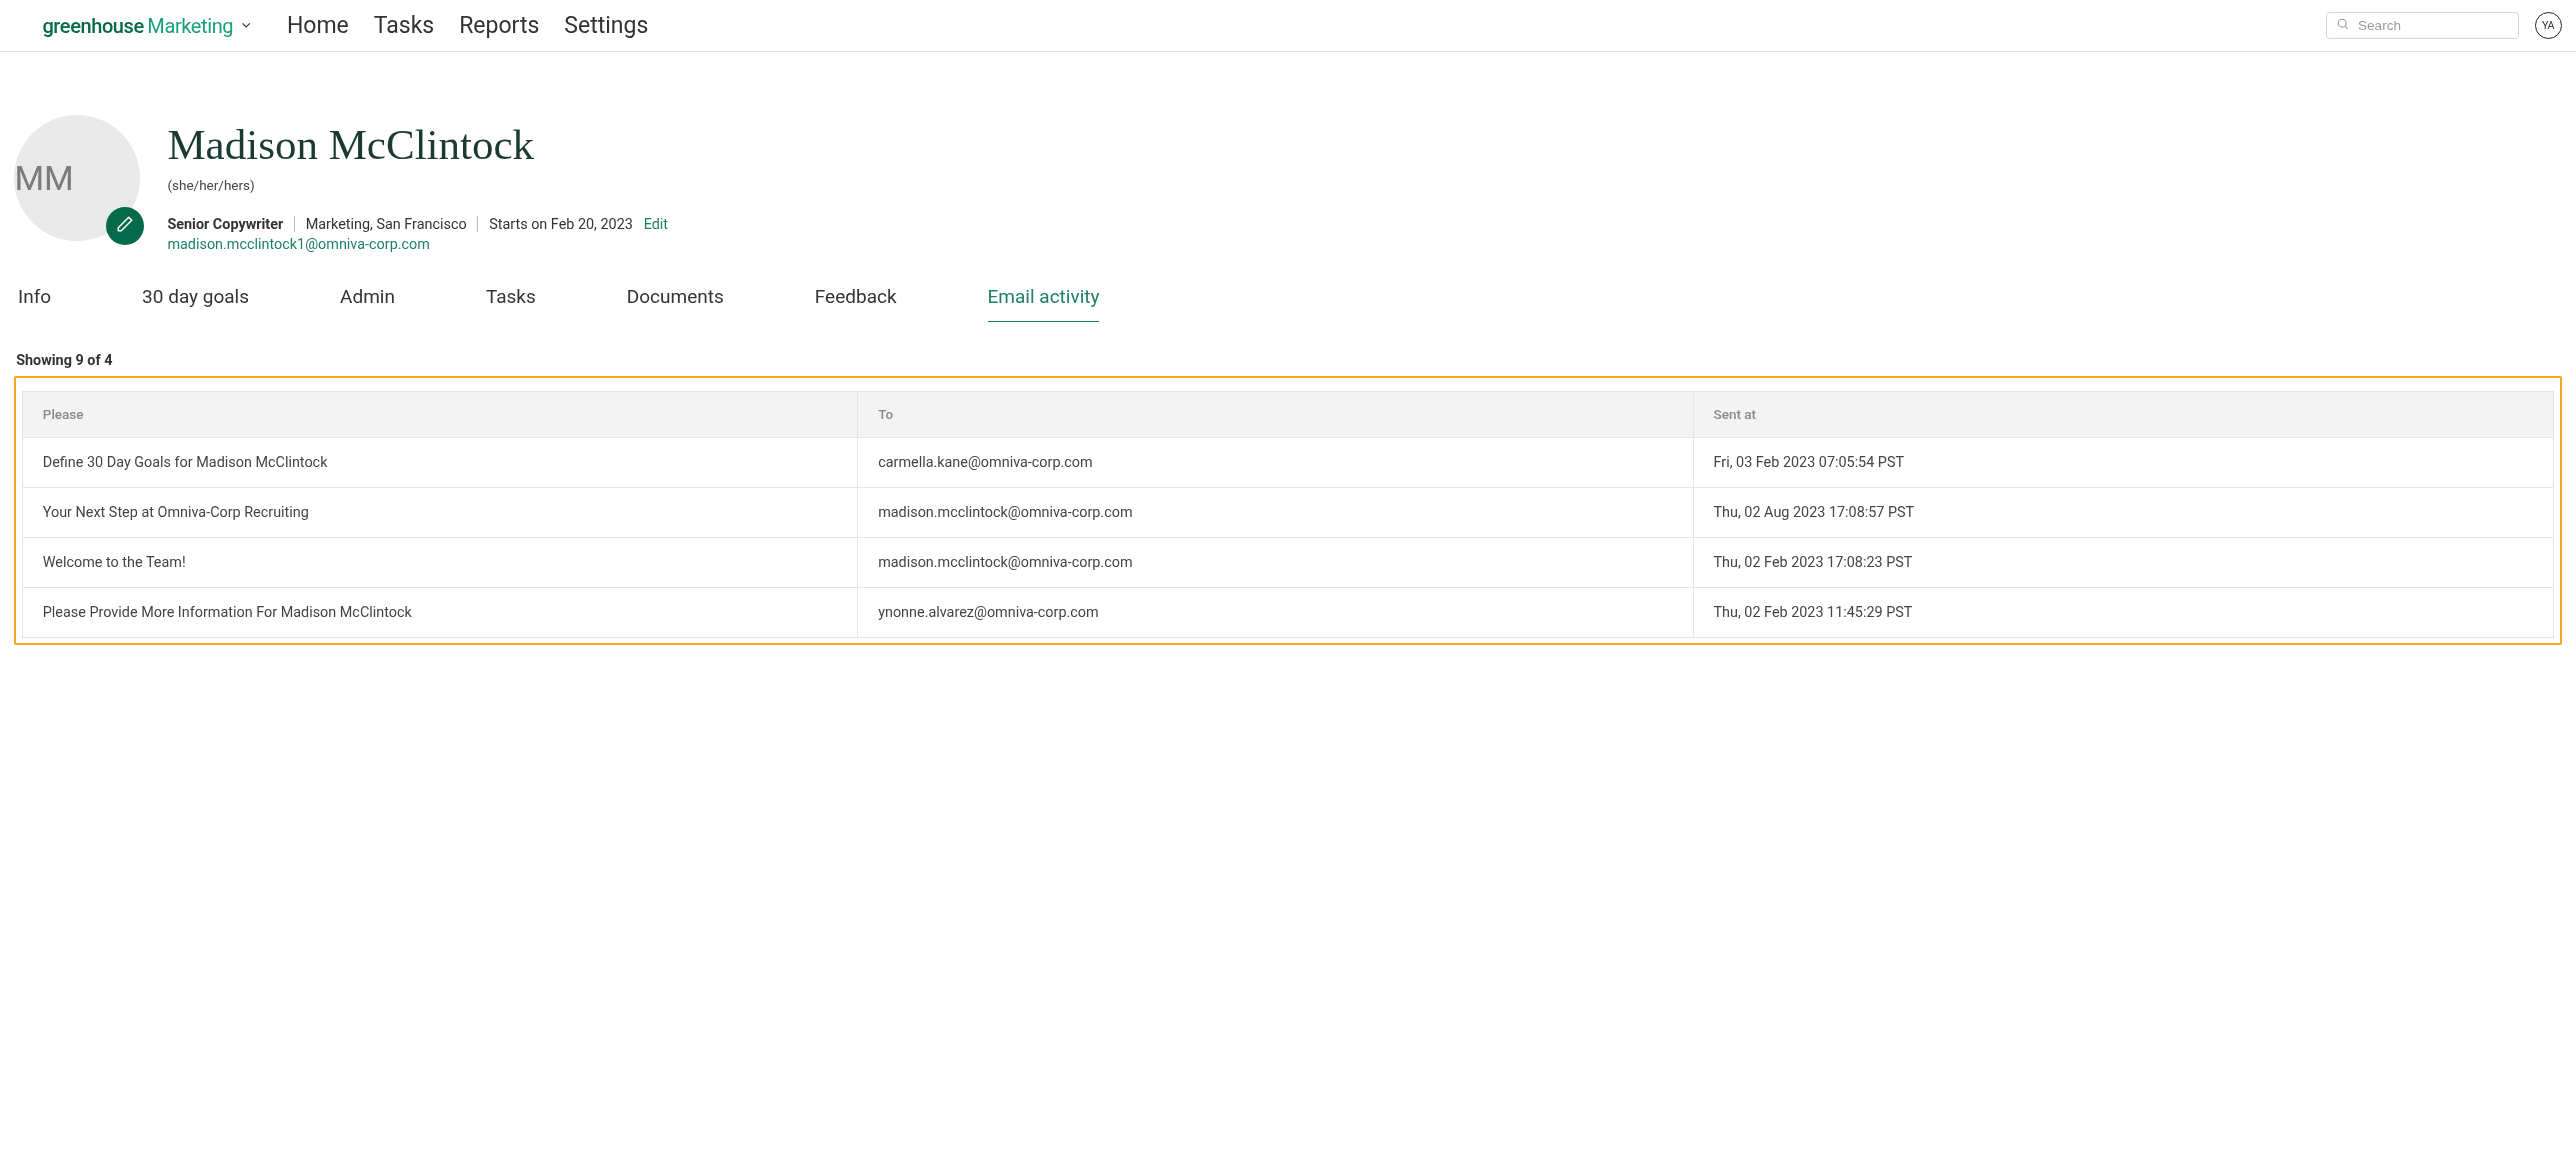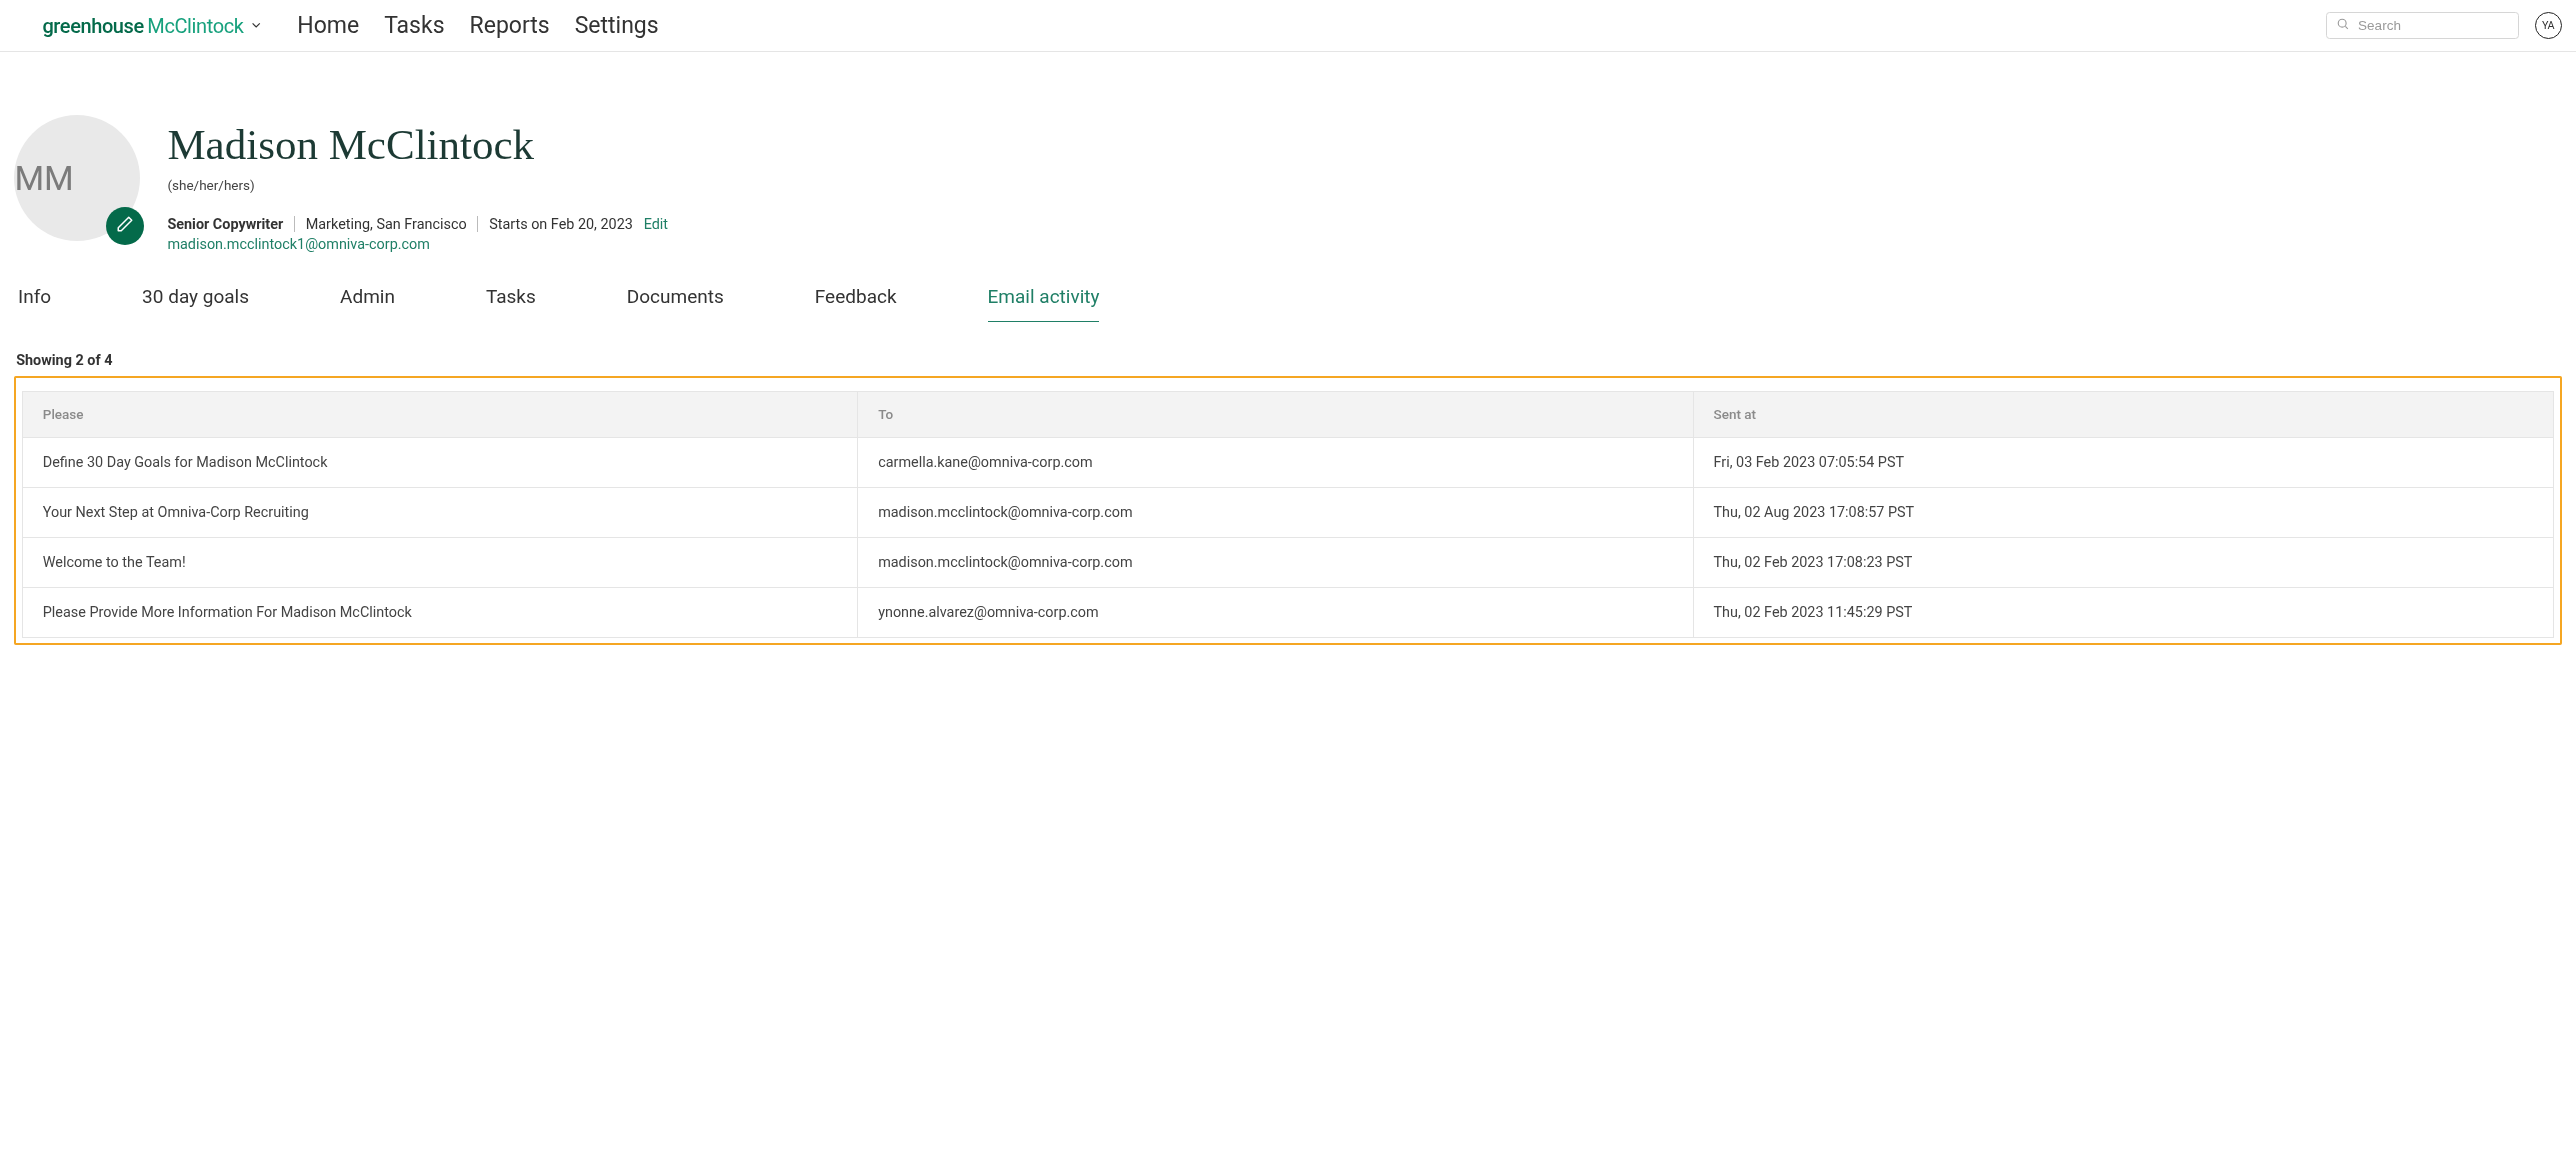--- a/index.html
+++ b/index.html
@@ -94,21 +94,21 @@
     padding: 16px 20px; border:0.9px solid #e5e5e5; font-size:14.4px; color:#444;
   }
   tbody tr:last-child td { border-bottom: 0.9px solid #e5e5e5; }
 </style>
 </head>
 <body>
 
 <div class="topbar">
   <div class="logo">
     <span class="logo-green">greenhouse</span>
-    <span class="logo-teal">McClintock</span>
+    <span class="logo-teal">Marketing</span>
     <span class="chevron">
       <svg width="14.4" height="14.4" viewBox="0 0 24 24" fill="none" stroke="#333" stroke-width="2">
           <polyline points="6 9 12 15 18 9"></polyline>
         </svg>
     </span>
   </div>
   <div class="nav">
     <span class="nav-link">Home</span>
     <span class="nav-link">Tasks</span>
     <span class="nav-link">Reports</span>
@@ -162,21 +162,21 @@
   <div class="tab-row">
     <div class="tab">Info</div>
     <div class="tab">30 day goals</div>
     <div class="tab">Admin</div>
     <div class="tab">Tasks</div>
     <div class="tab">Documents</div>
     <div class="tab">Feedback</div>
     <div class="tab active">Email activity</div>
   </div>
 
-  <div class="count-label">Showing 2 of 4</div>
+  <div class="count-label">Showing 9 of 4</div>
 
   <div class="table-frame">
     <table>
       <thead>
         <tr>
           <th style="width:33%">Please</th>
           <th style="width:33%">To</th>
           <th>Sent at</th>
         </tr>
       </thead>

